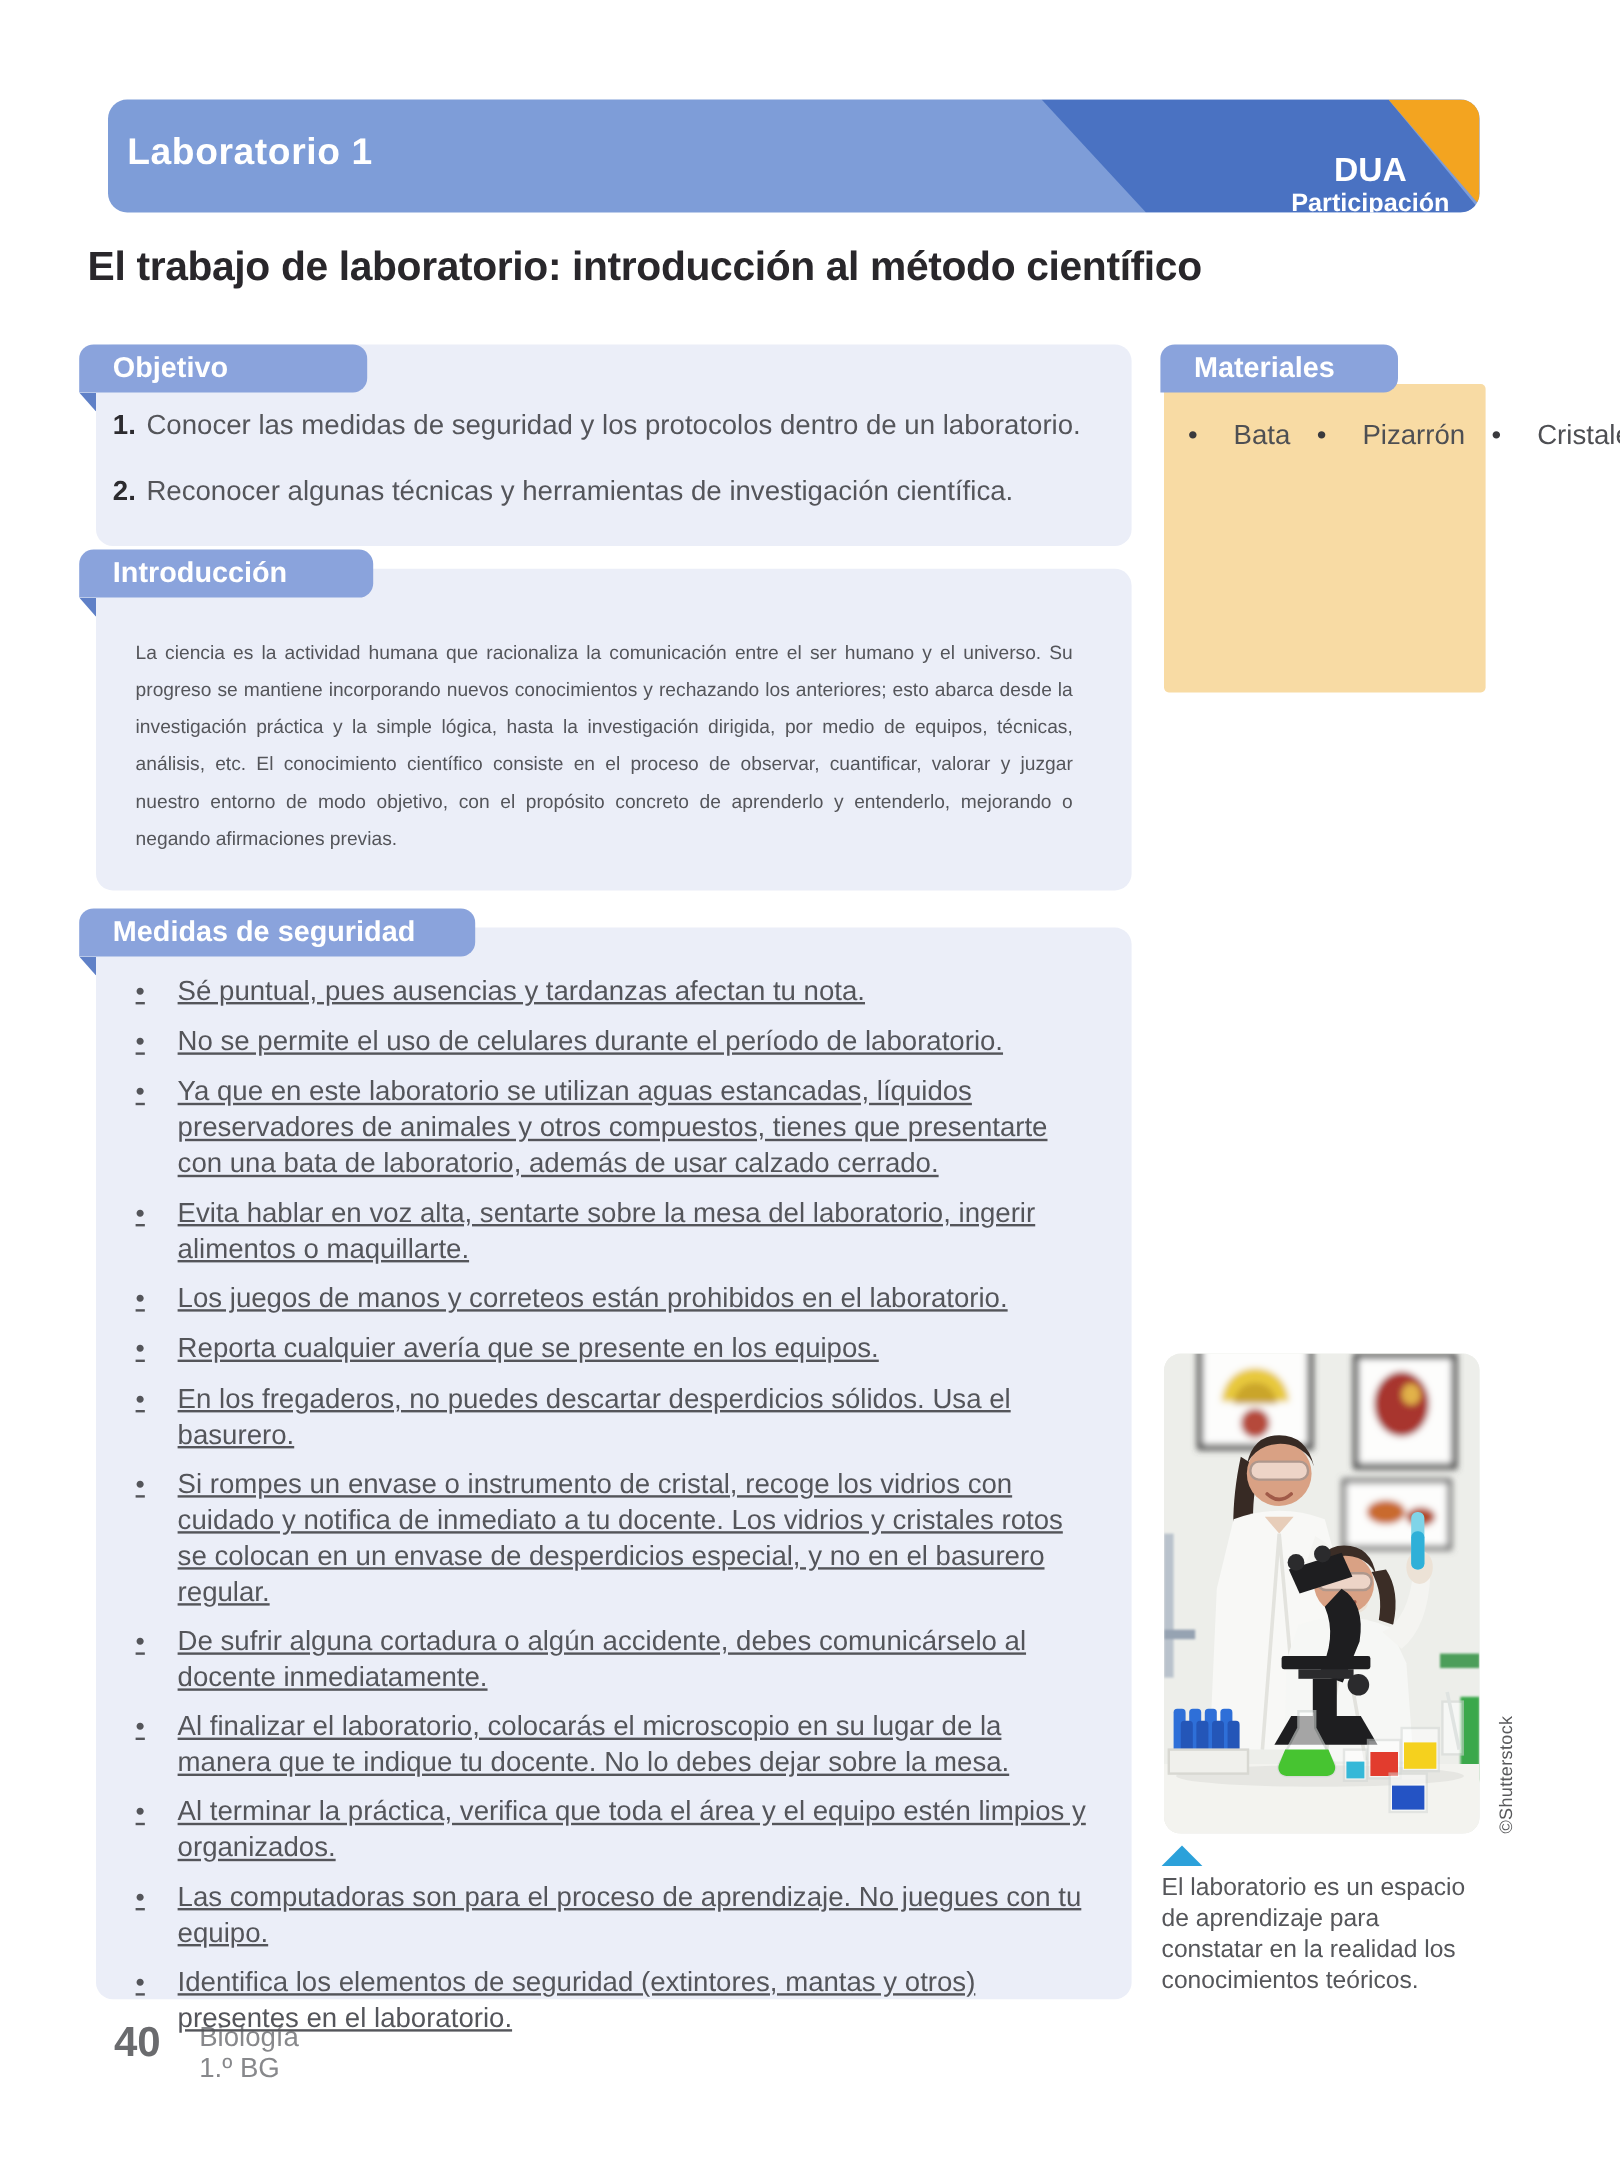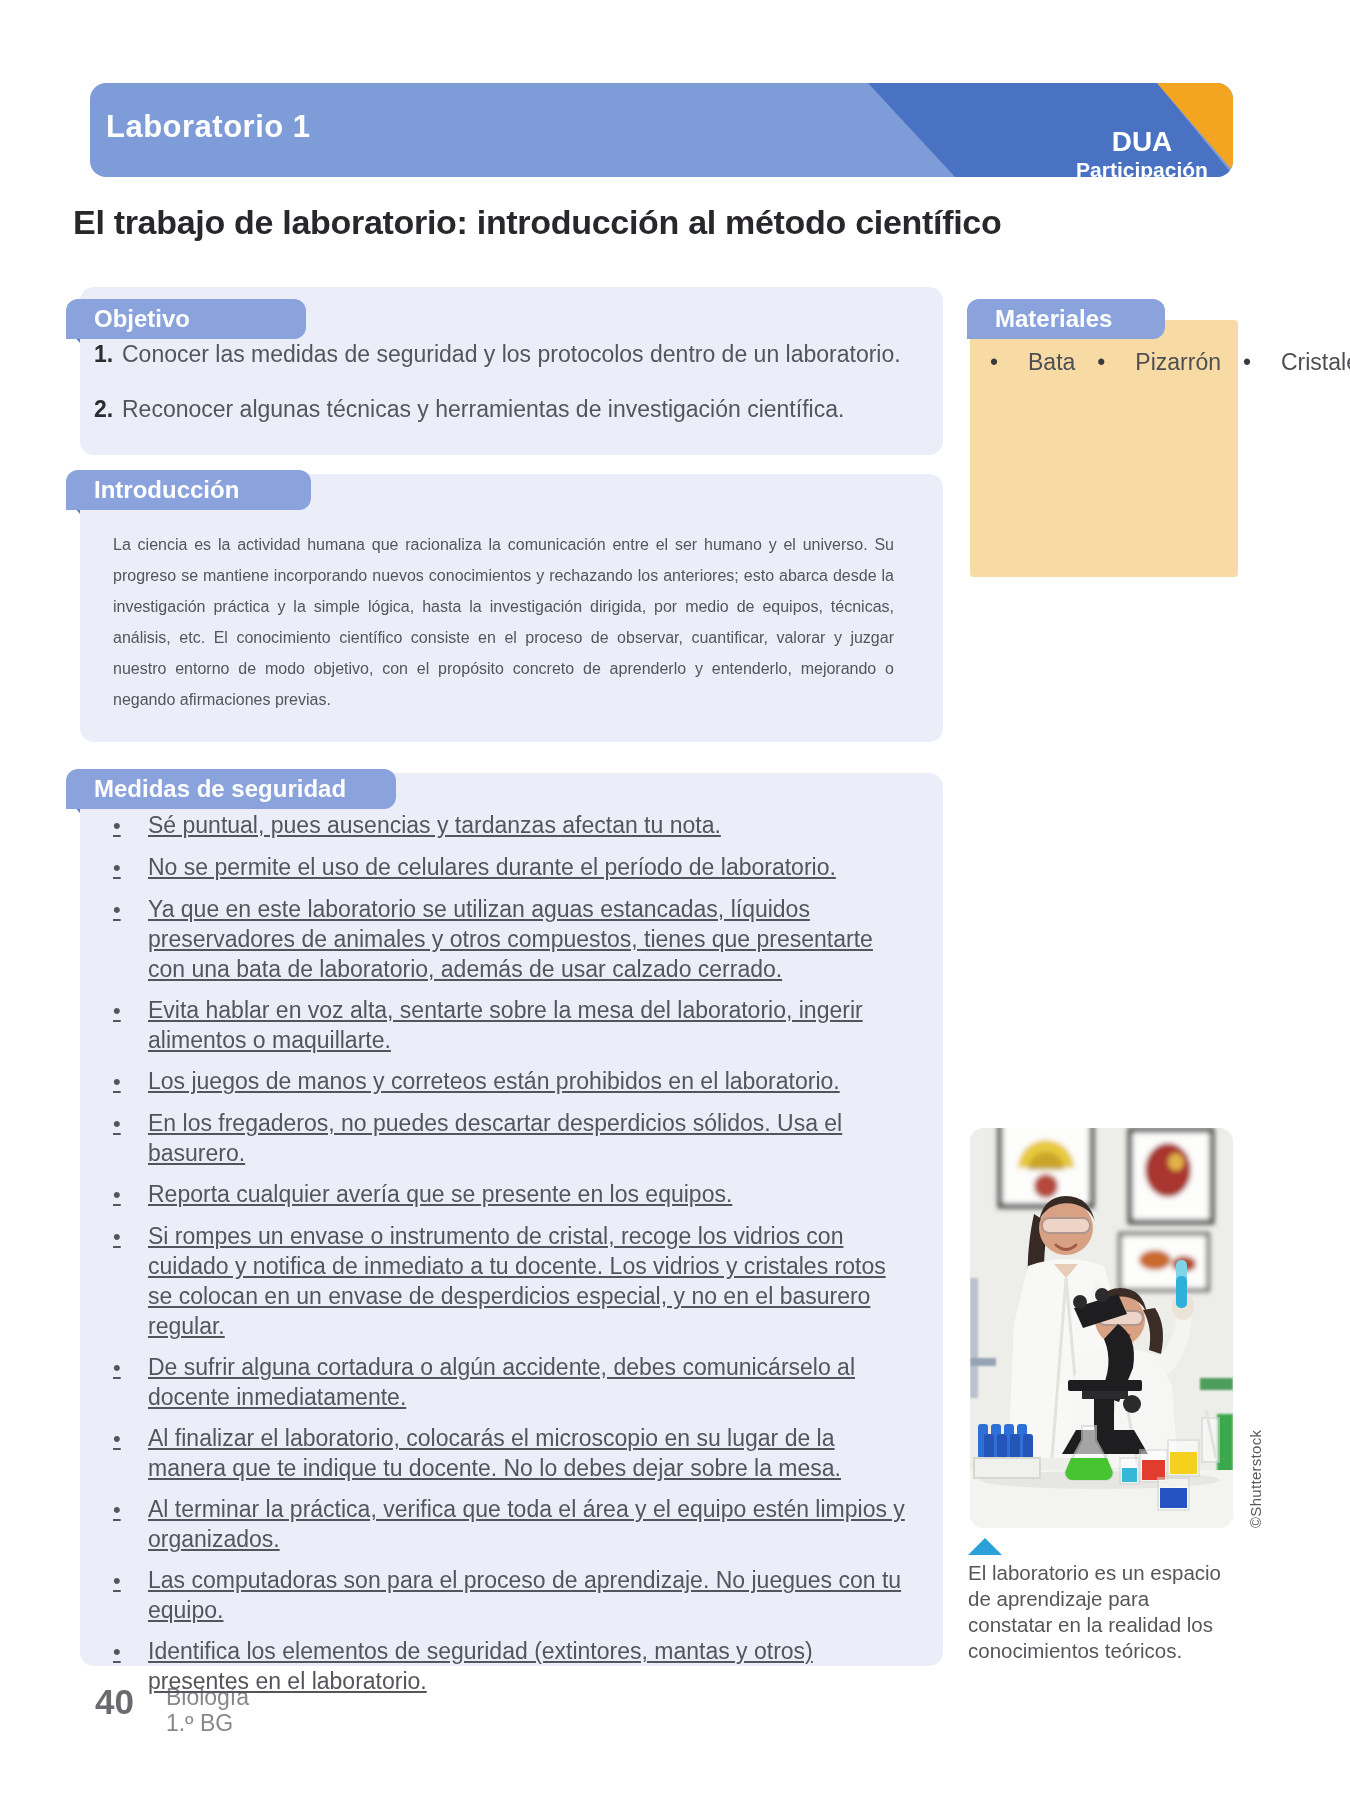--- a/index.html
+++ b/index.html
@@ -20,21 +20,21 @@
     justify-content:center;align-items:center;color:#fff;line-height:1.15;margin-top:24px;}
   .dua .l1{font-size:28px;font-weight:700;}
   .dua .l2{font-size:21px;font-weight:700;text-decoration:underline;}
 
   
   .page-title{left:73px;top:203px;width:1140px;font-size:34px;font-weight:700;color:#29272b;
     letter-spacing:-.3px;}
 
   
   .section{position:absolute;}
-  .tab{position:absolute;left:0;top:12px;height:40px;background:#8aa3dc;color:#fff;
+  .tab{position:absolute;left:0;top:0;height:40px;background:#8aa3dc;color:#fff;
     font-size:24px;font-weight:700;display:flex;align-items:center;padding-left:28px;
     border-radius:12px 12px 12px 0;box-sizing:border-box;z-index:3;}
   .fold{position:absolute;left:0;top:40px;width:14px;height:16px;background:#5f80c7;
     clip-path:polygon(0 0,100% 0,100% 100%);z-index:2;}
   .panel{position:absolute;left:14px;right:0;background:#ebeef8;border-radius:14px;
     box-sizing:border-box;z-index:1;}
 
   
   .sec-objetivo{left:66px;top:287px;width:877px;height:170px;}
   .sec-objetivo .panel{top:0;height:168px;padding:52px 40px 0 14px;}
@@ -172,25 +172,25 @@
       <li>
           <span class="blt"></span>
           <span>Evita hablar en voz alta, sentarte sobre la mesa del laboratorio, ingerir alimentos o maquillarte.</span>
         </li>
       <li>
           <span class="blt"></span>
           <span>Los juegos de manos y correteos están prohibidos en el laboratorio.</span>
         </li>
       <li>
           <span class="blt"></span>
+          <span>Reporta cualquier avería que se presente en los equipos.</span>
+        </li>
+      <li>
+          <span class="blt"></span>
           <span>En los fregaderos, no puedes descartar desperdicios sólidos. Usa el basurero.</span>
-        </li>
-      <li>
-          <span class="blt"></span>
-          <span>Reporta cualquier avería que se presente en los equipos.</span>
         </li>
       <li>
           <span class="blt"></span>
           <span>Si rompes un envase o instrumento de cristal, recoge los vidrios con cuidado y notifica de inmediato a tu docente. Los vidrios y cristales rotos se colocan en un envase de desperdicios especial, y no en el basurero regular.</span>
         </li>
       <li>
           <span class="blt"></span>
           <span>De sufrir alguna cortadura o algún accidente, debes comunicárselo al docente inmediatamente.</span>
         </li>
       <li>

